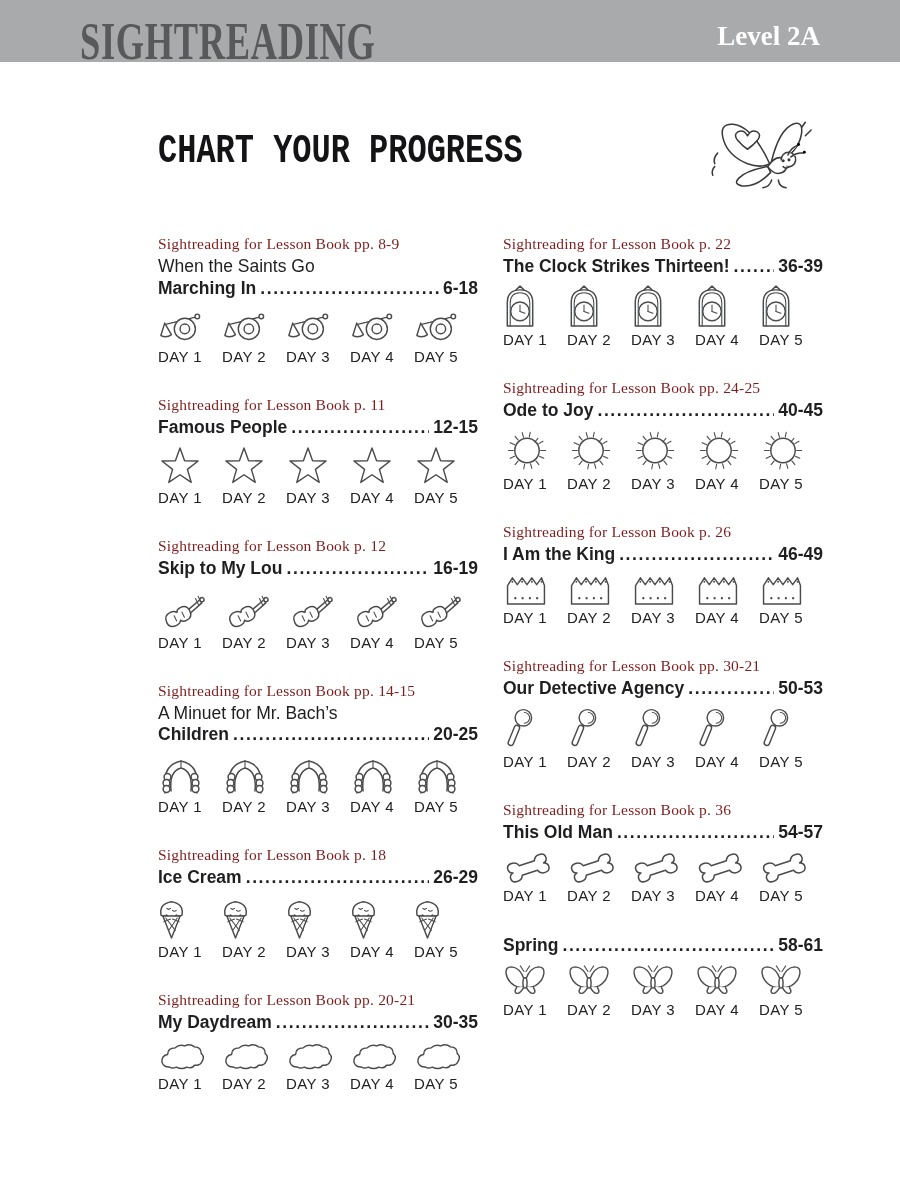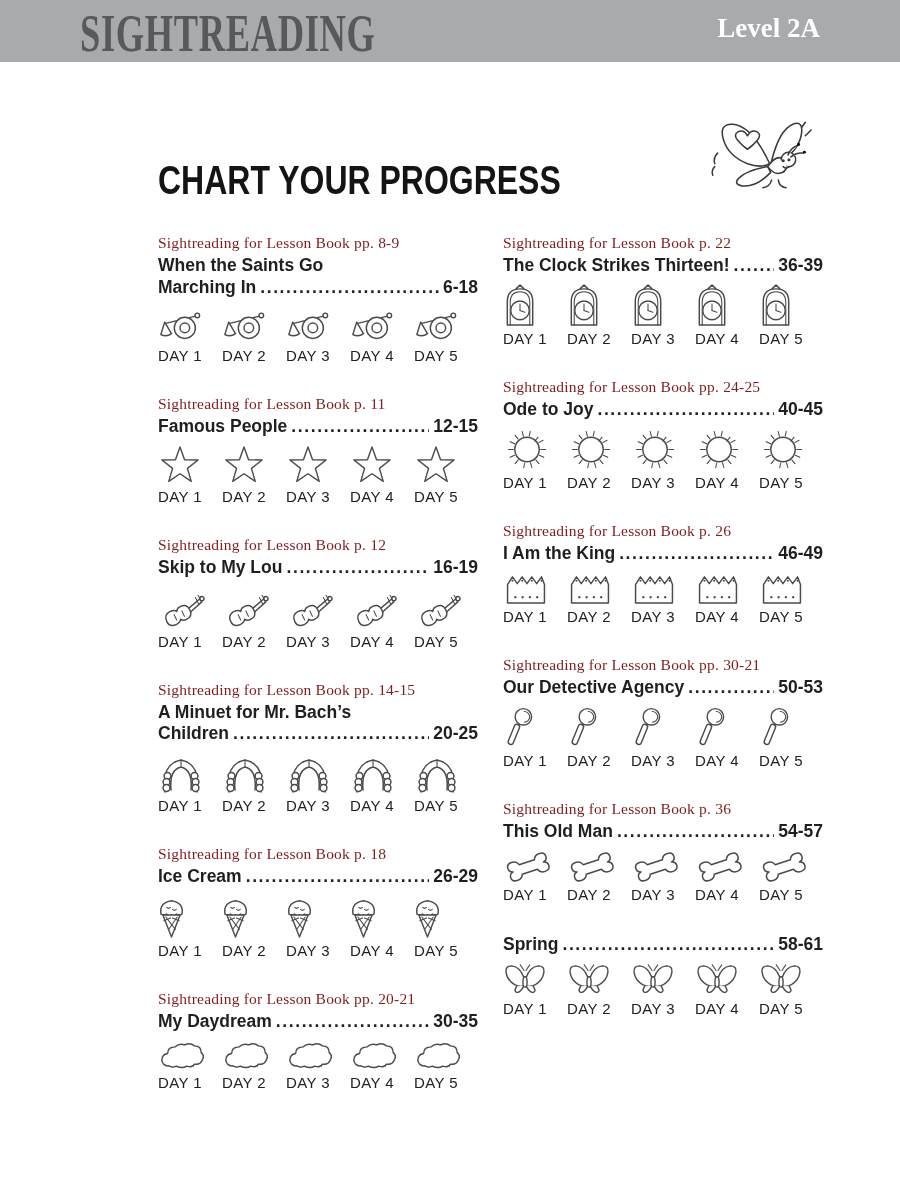--- a/index.html
+++ b/index.html
@@ -4,42 +4,42 @@
 <style>
   :root{
     --band:#a8aaac; --brand:#58595b; --level:#ffffff; --ink:#1f1f21; --stroke:#4a4b4d;
   }
   html,body{margin:0;padding:0;background:#fff;}
   .page{position:relative;width:900px;height:1200px;background:#fff;overflow:hidden;
         font-family:"Liberation Sans",sans-serif;color:var(--ink);}
 
   
   .band{height:62px;background:var(--band);display:flex;align-items:flex-end;
-        justify-content:space-between;padding:8px 80px;box-sizing:border-box;}
+        justify-content:space-between;padding:0 80px;box-sizing:border-box;}
   .brand{font-family:"Liberation Serif",serif;font-weight:bold;font-size:52px;line-height:1;
          color:var(--brand);transform:scaleX(.70);transform-origin:left bottom;
          letter-spacing:1px;margin-bottom:-6px;white-space:nowrap;}
   .level{font-family:"Liberation Serif",serif;font-weight:bold;font-size:27px;
          color:var(--level);margin-bottom:10px;white-space:nowrap;}
 
   
-  .title-row{display:flex;justify-content:space-between;align-items:flex-end;
-             margin:66px 86px 0 158px;}
+  .title-row{display:flex;justify-content:space-between;align-items:flex-start;
+             margin:66px 86px 0 158px;font-family:Liberation Mono, monospace;}
   h1.page-title{margin:0;font-size:41px;font-weight:bold;letter-spacing:0;
       transform:scaleX(.78);transform-origin:left center;white-space:nowrap;color:#141416;}
   .mascot{flex:0 0 auto;margin-top:-16px;}
 
   
   .cols{display:flex;gap:25px;margin:30px 78px 0 158px;}
   .col{width:320px;flex:0 0 320px;}
 
   .entry{margin-bottom:31px;}
   .lesson{font-family:"Liberation Serif",serif;font-size:15.5px;letter-spacing:.2px;
           color:#7f1d1d;margin-bottom:3px;white-space:nowrap;}
-  .title-pre{font-weight:bold;font-size:17.5px;line-height:1.25;}
+  .title-pre{font-weight:normal;font-size:17.5px;line-height:1.25;}
   .title-line{display:flex;align-items:baseline;font-weight:bold;font-size:17.5px;line-height:1.25;}
   .song-title{white-space:nowrap;}
   .dots{flex:1;overflow:hidden;white-space:nowrap;margin:0 4px;letter-spacing:1.6px;}
   .pages{white-space:nowrap;text-align:right;}
 
   .icons{display:flex;margin-top:7px;align-items:flex-end;}
   .cell{width:66px;display:flex;flex-direction:column;align-items:flex-start;justify-content:flex-end;}
   .cell svg{display:block;}
   .day{font-size:15px;letter-spacing:.4px;margin-top:3px;color:#222;white-space:nowrap;}
   .ico{stroke:var(--stroke);fill:#fff;stroke-width:1.5;stroke-linecap:round;stroke-linejoin:round;}

